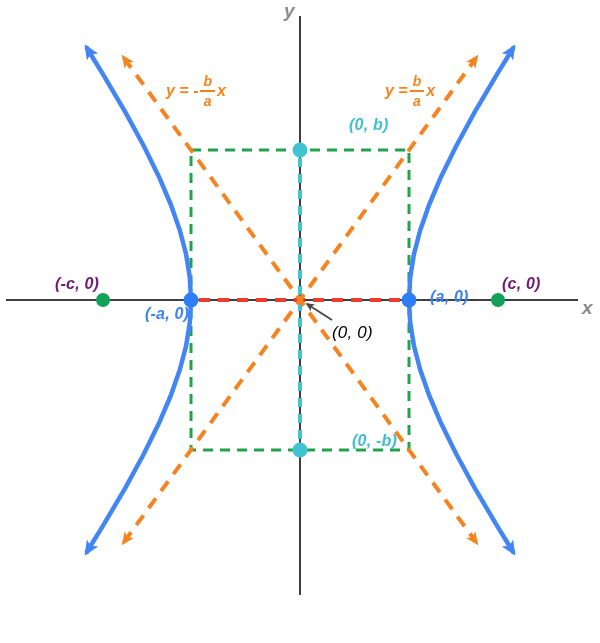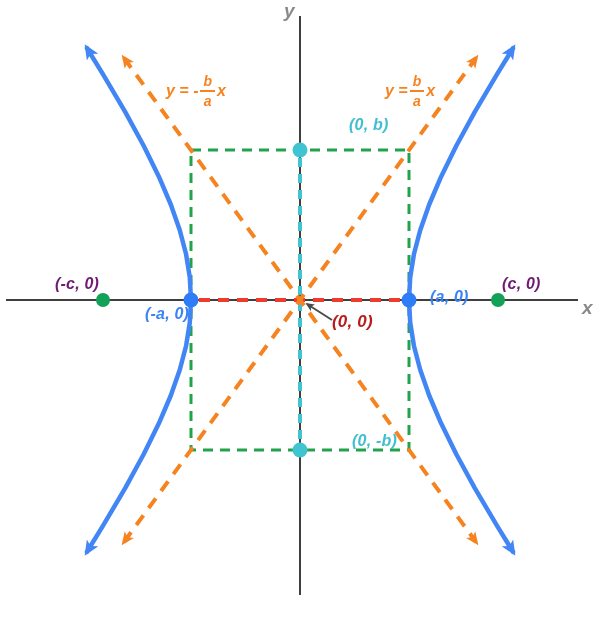--- a/index.html
+++ b/index.html
@@ -9,21 +9,21 @@
   }
   .stage svg{position:absolute;left:0;top:0;}
   .lbl{
     position:absolute;font-style:italic;font-weight:bold;font-size:16px;
     line-height:1;white-space:nowrap;letter-spacing:0.2px;
   }
   .axis-lbl{font-size:19px;color:#8a8a8a;}
   .teal{color:#3fbfcf;margin-left:44px;}
   .blue{color:#3b82f6;margin-left:12px;}
   .green{color:#701a75;}
-  .gray{color:#b91c1c;font-weight:bold;font-size:17px;}
+  .gray{color:#000000;font-weight:normal;font-size:17px;margin-top:11px;}
   .eq{
     position:absolute;color:#f5831f;font-style:italic;font-weight:bold;
     font-size:16px;display:flex;align-items:center;gap:2px;line-height:1;
   }
   .frac{display:inline-flex;flex-direction:column;align-items:center;font-size:14px;line-height:1;}
   .frac .num{display:block;padding:0 3px 2px;border-bottom:2px solid #f5831f;}
   .frac .den{display:block;padding-top:2px;}
 </style>
 </head>
 <body>

